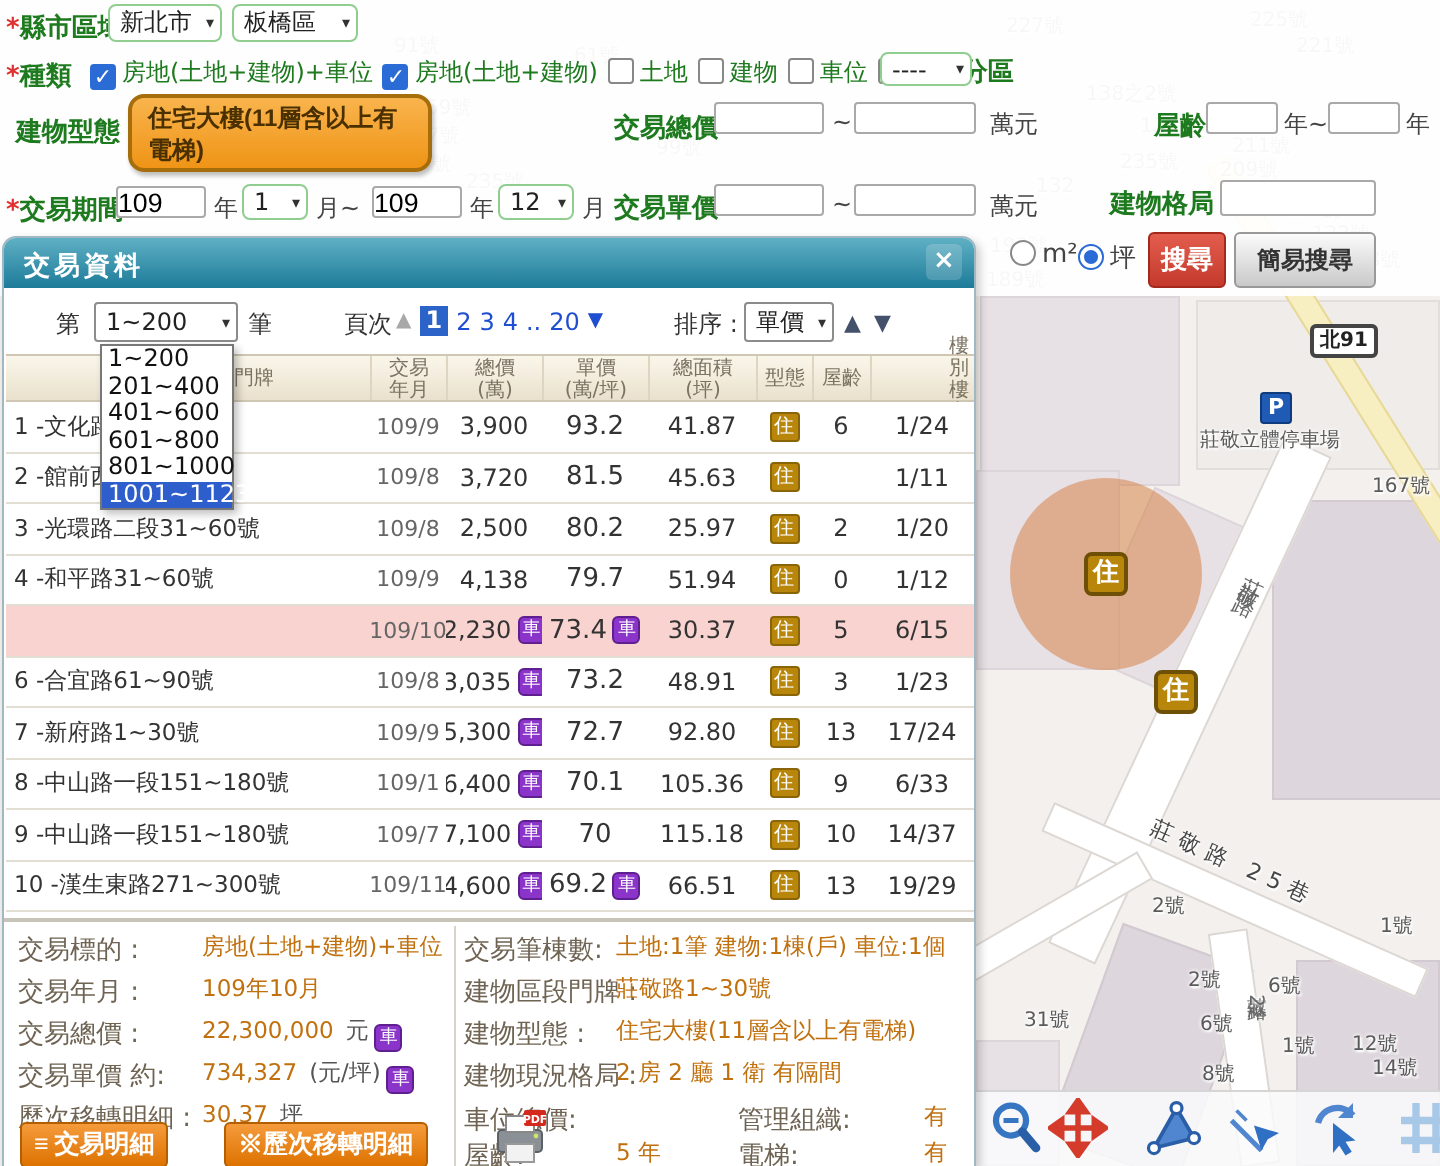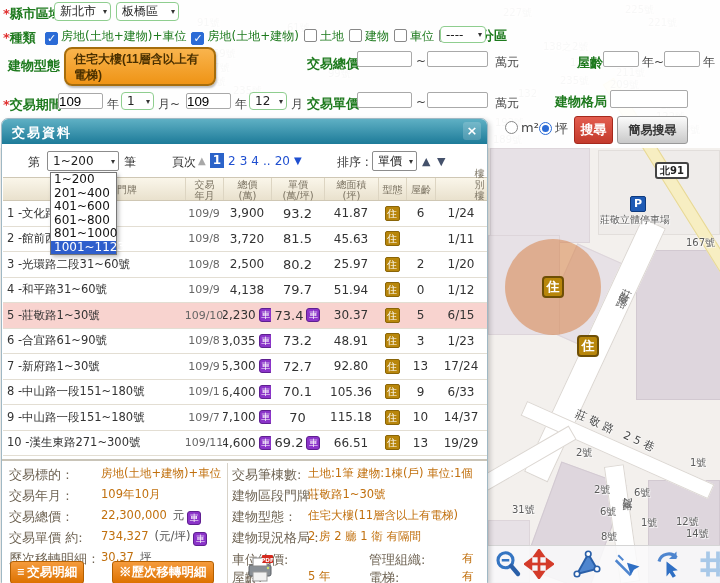--- a/index.html
+++ b/index.html
@@ -414,21 +414,20 @@
           <span>79.7</span>
         </div>
         <div class="td " style="left: 321px; width: 54px;">51.94</div>
         <div class="td " style="left: 375px; width: 28px;">
           <span class="badge-res">住</span>
         </div>
         <div class="td " style="left: 403px; width: 29px;">0</div>
         <div class="td " style="left: 432px; width: 52px;">1/12</div>
       </div>
       <div class="trow hl">
-        <div class="td addr" style="left: 0px; width: 182px;">5 -莊敬路1~30號</div>
         <div class="td month" style="left: 182px; width: 38px;">109/10</div>
         <div class="td " style="left: 220px; width: 48px;">
           <span>2,230</span>
           <span class="badge-car">車</span>
         </div>
         <div class="td unitp" style="left: 268px; width: 53px;">
           <span>73.4</span>
           <span class="badge-car">車</span>
         </div>
         <div class="td " style="left: 321px; width: 54px;">30.37</div>

